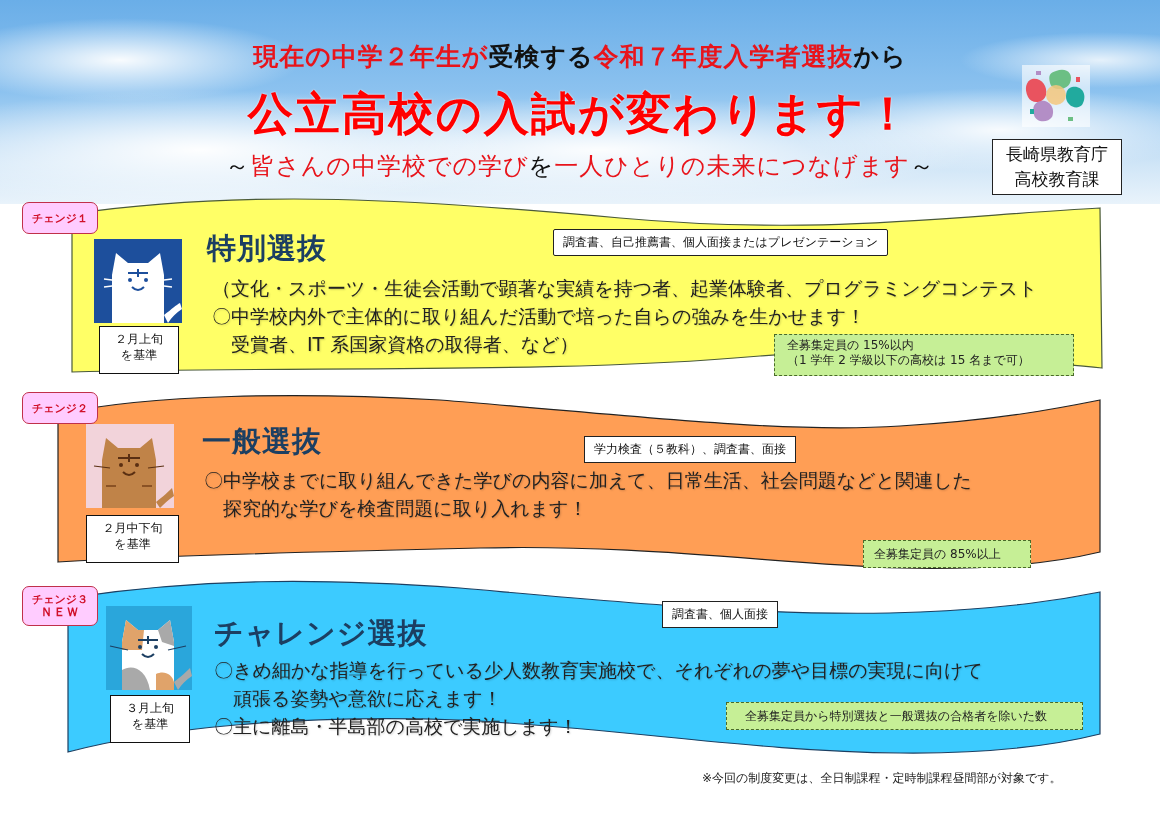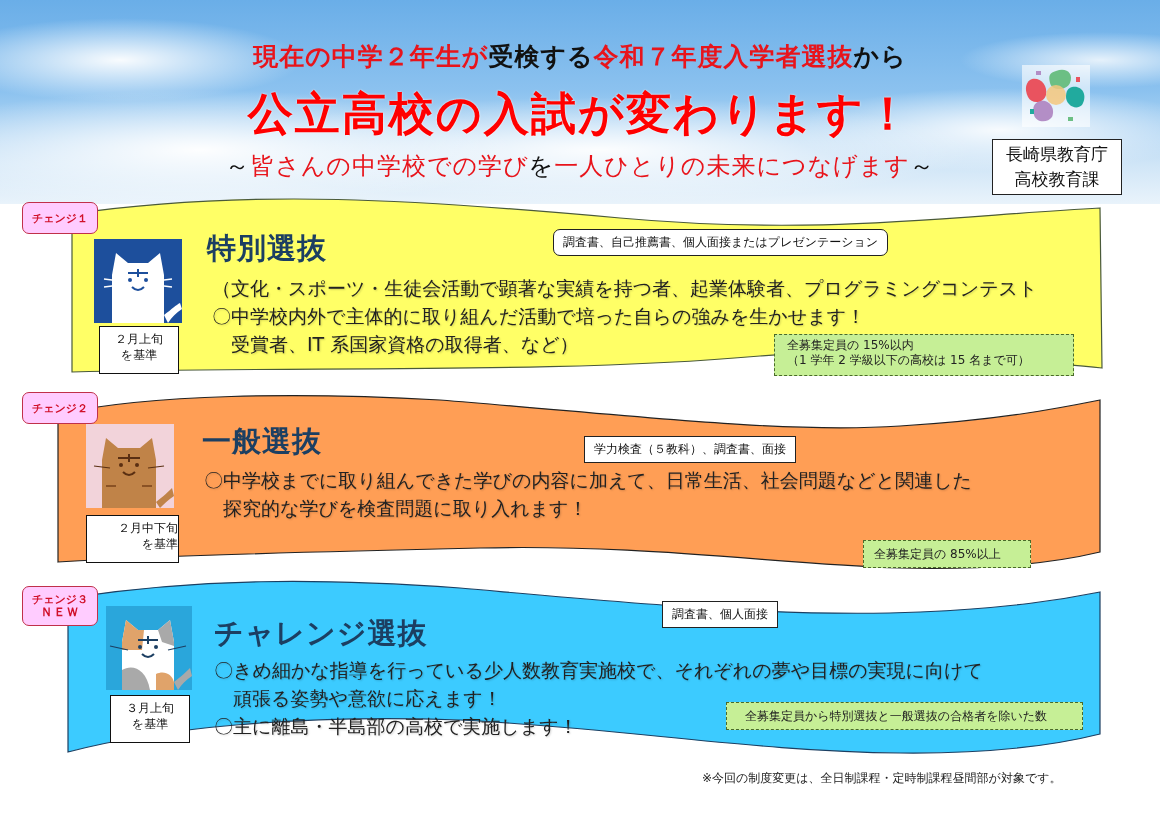--- a/index.html
+++ b/index.html
@@ -130,21 +130,21 @@
       <line x1="10" y1="48" x2="26" y2="46" stroke="#fff" stroke-width="1.5"></line>
       <line x1="62" y1="42" x2="78" y2="40" stroke="#fff" stroke-width="1.5"></line>
       <line x1="62" y1="46" x2="78" y2="48" stroke="#fff" stroke-width="1.5"></line>
     </svg>
   </div>
   <div class="date-box" style="left:99px;top:130px;">
     <div>２月上旬</div>
     <div>を基準</div>
   </div>
   <div class="title" style="left:207px;top:33px;">特別選抜</div>
-  <div class="method" style="left:553px;top:33px;border-radius:7px;">調査書、自己推薦書、個人面接またはプレゼンテーション</div>
+  <div class="method" style="left:553px;top:33px;border-radius:2px;">調査書、自己推薦書、個人面接またはプレゼンテーション</div>
   <div class="body-text" style="left:212px;top:78px;">
     <div>（文化・スポーツ・生徒会活動で顕著な実績を持つ者、起業体験者、プログラミングコンテスト</div>
     <div>〇中学校内外で主体的に取り組んだ活動で培った自らの強みを生かせます！</div>
     <div>　受賞者、IT 系国家資格の取得者、など）</div>
   </div>
   <div class="quota" style="left:774px;top:138px;width:300px;height:42px;padding:3px 12px;">
     <div>全募集定員の 15%以内</div>
     <div>（1 学年 2 学級以下の高校は 15 名まで可）</div>
   </div>
 </div>
@@ -165,21 +165,21 @@
       <line x1="43" y1="30" x2="43" y2="38" stroke="#5a2f12" stroke-width="2"></line>
       <circle cx="35" cy="41" r="2" fill="#5a2f12"></circle>
         <circle cx="51" cy="41" r="2" fill="#5a2f12"></circle>
       <path d="M37 48 Q43 54 49 48" stroke="#5a2f12" stroke-width="2" fill="none"></path>
       <line x1="20" y1="62" x2="30" y2="62" stroke="#8a5225" stroke-width="2"></line>
       <line x1="56" y1="62" x2="66" y2="62" stroke="#8a5225" stroke-width="2"></line>
       <line x1="8" y1="42" x2="24" y2="44" stroke="#5a2f12" stroke-width="1.2"></line>
       <line x1="62" y1="44" x2="78" y2="42" stroke="#5a2f12" stroke-width="1.2"></line>
     </svg>
   </div>
-  <div class="date-box" style="left:86px;top:131px;width:93px;text-align:right;">
+  <div class="date-box" style="left:86px;top:131px;width:93px;">
     <div>２月中下旬</div>
     <div>を基準</div>
   </div>
   <div class="title" style="left:202px;top:38px;">一般選抜</div>
   <div class="method" style="left:584px;top:25px;margin-top:27px;">学力検査（５教科）、調査書、面接</div>
   <div class="body-text" style="left:204px;top:82px;">
     <div>〇中学校までに取り組んできた学びの内容に加えて、日常生活、社会問題などと関連した</div>
     <div>　探究的な学びを検査問題に取り入れます！</div>
   </div>
   <div class="quota" style="left:863px;top:156px;width:168px;height:28px;padding:6px 10px;">

